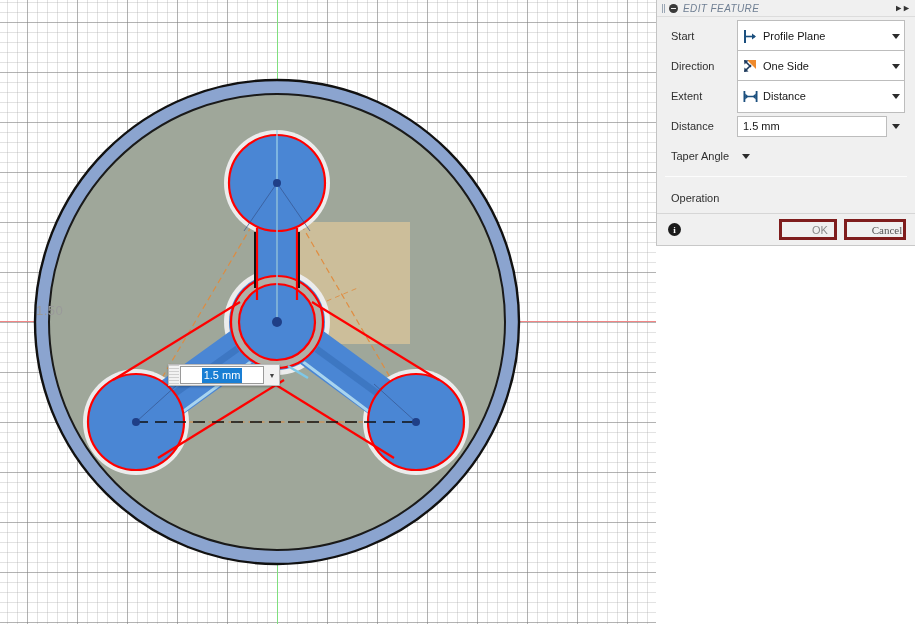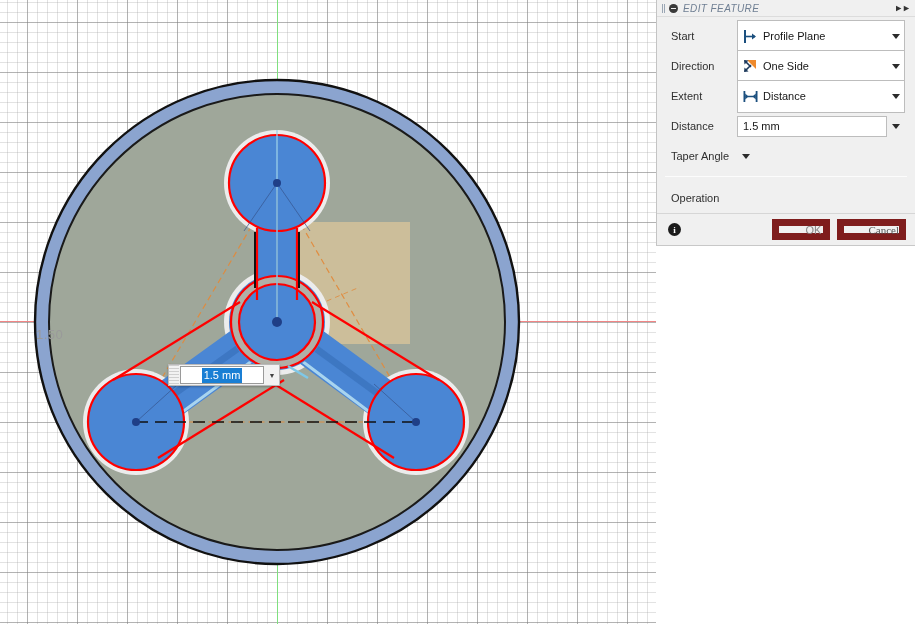--- a/index.html
+++ b/index.html
@@ -68,21 +68,20 @@
   #dim-caret {
     flex: 0 0 14px; display: flex; align-items: center; justify-content: center;
     font-size: 7px; color: #444;
   }
 
   
   #edge-dim {
     position: absolute; left: 36px; top: 303px;
     font-size: 13px; color: #9a9a9a;
     letter-spacing: .5px;
-    margin-top: 24px;
   }
 
   
   #panel {
     position: absolute; left: 656px; top: 0;
     width: 259px; height: 624px;
     background: transparent;
   }
   #panel-inner {
     width: 259px;
@@ -211,21 +210,21 @@
     background: #1c1c1c; color: #ffffff;
     font-size: 9px; font-weight: bold;
     display: flex; align-items: center; justify-content: center;
     font-family: "Liberation Serif", serif;
     flex: 0 0 13px;
   }
   #footer-spacer { flex: 1 1 auto; }
   .btn {
     height: 21px; min-width: 58px;
     background: #f0f0f0;
-    border: 7px solid #7f1d1d;
+    border: 3px solid #7f1d1d;
     font-size: 11px; color: #8b8b8b;
     display: flex; align-items: center; justify-content: center;
     margin-left: 7px;
     cursor: pointer;
     padding-left: 24px;
   }
   .btn.cancel { color: #555; min-width: 62px; font-family: Liberation Serif, serif; }
 </style>
 </head>
 <body>

